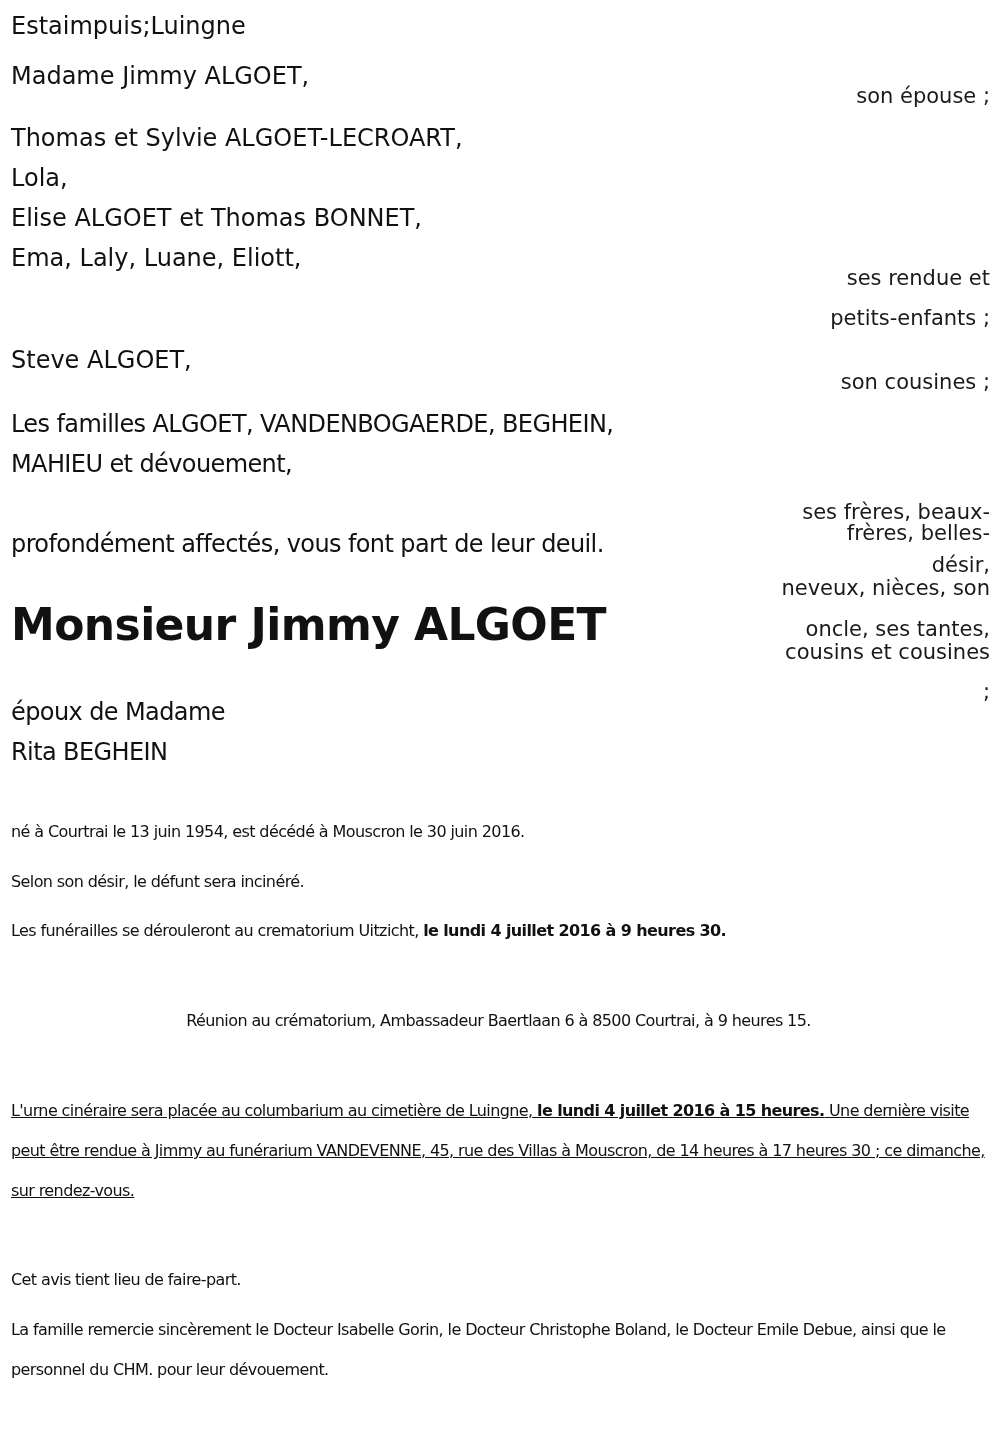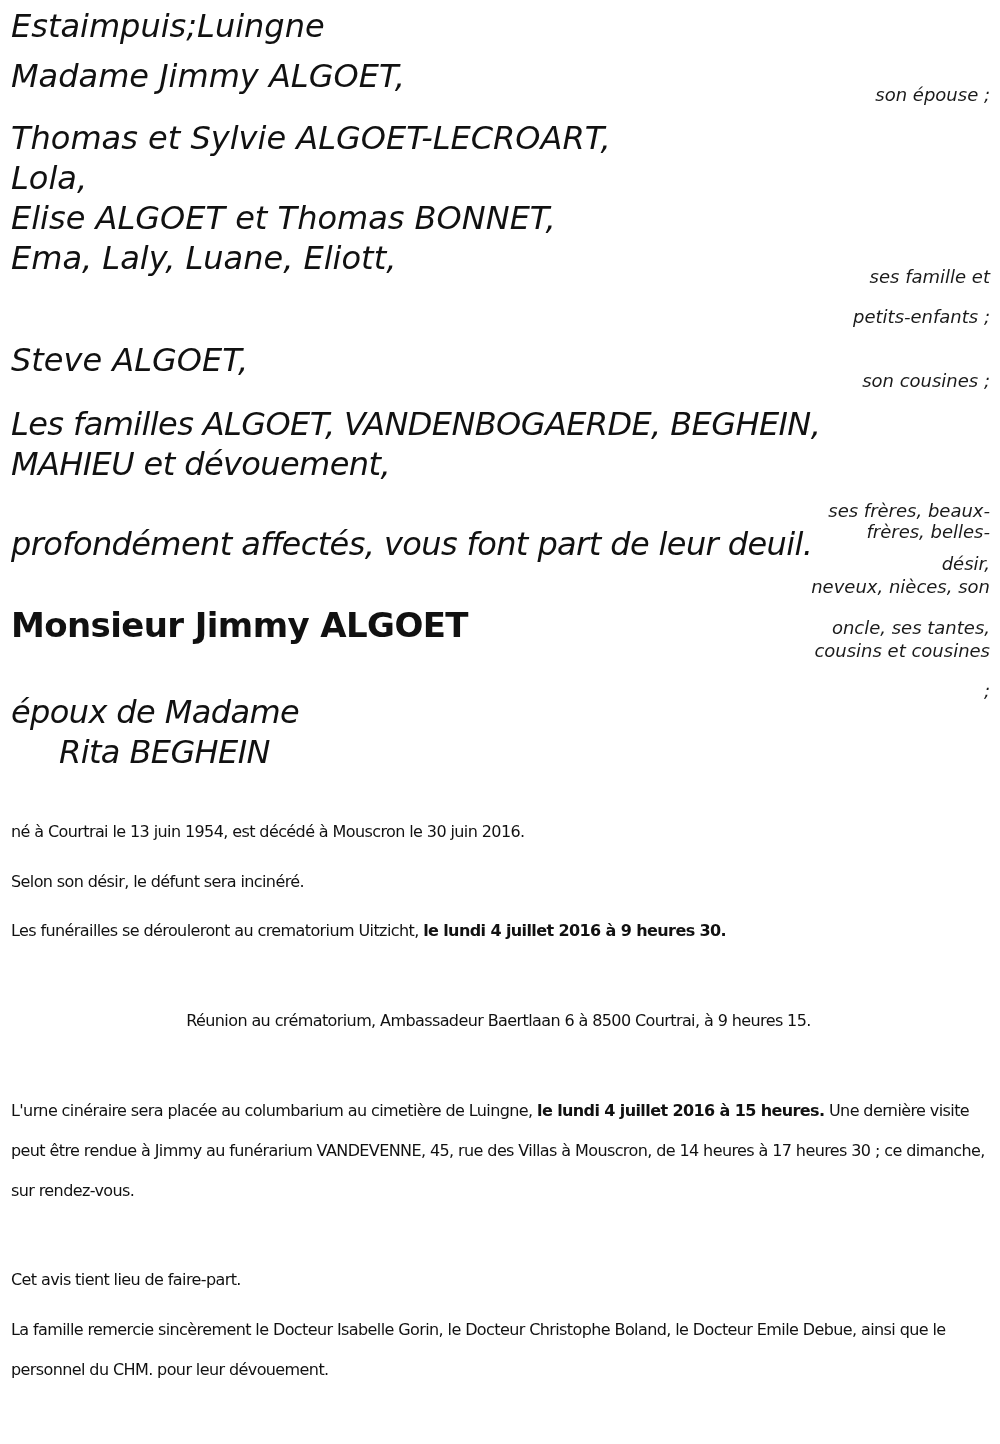--- a/index.html
+++ b/index.html
@@ -1,69 +1,69 @@
 <!DOCTYPE html>
 <html><head>
   <meta charset="utf-8">
   <style>
     html, body { margin: 0; padding: 0; background: #ffffff; }
     body {
       width: 1000px; height: 1444px; position: relative; overflow: hidden;
       font-family: "DejaVu Sans", sans-serif; color: #111111;
     }
-    .l { position: absolute; left: 11px; font-size: 32px; line-height: 40px; white-space: nowrap; font-style: italic; }
-    .r { position: absolute; right: 10px; font-size: 18px; font-style: italic; text-align: right; white-space: nowrap; color: #1a1a1a; }
-    .name { position: absolute; left: 11px; top: 600px; font-size: 34px; font-weight: bold; line-height: 50px; }
+    .l { position: absolute; left: 11px; font-size: 24px; line-height: 40px; white-space: nowrap; }
+    .r { position: absolute; right: 10px; font-size: 21px; text-align: right; white-space: nowrap; color: #1a1a1a; }
+    .name { position: absolute; left: 11px; top: 600px; font-size: 44px; font-weight: bold; line-height: 50px; }
     .p { position: absolute; left: 11px; width: 975px; font-size: 16px; line-height: 40px; }
     .narrow { letter-spacing: -0.6px; }
     b { font-weight: bold; }
   </style>
 </head>
 <body>
 
 <div class="l" style="top:6px;">Estaimpuis;Luingne</div>
 
 <div class="l" style="top:56px;">Madame Jimmy ALGOET,</div>
 <div class="r" style="top:84px;">son épouse ;</div>
 
 <div class="l" style="top:118px;">Thomas et Sylvie ALGOET-LECROART,</div>
 <div class="l" style="top:158px;">Lola,</div>
 <div class="l" style="top:198px;">Elise ALGOET et Thomas BONNET,</div>
 <div class="l" style="top:238px;">Ema, Laly, Luane, Eliott,</div>
-<div class="r" style="top:266px;">ses famille et</div>
+<div class="r" style="top:266px;">ses rendue et</div>
 <div class="r" style="top:306px;">petits-enfants ;</div>
 
 <div class="l" style="top:340px;">Steve ALGOET,</div>
 <div class="r" style="top:370px;">son cousines ;</div>
 
 <div class="l narrow" style="top:404px;">Les familles ALGOET, VANDENBOGAERDE, BEGHEIN,</div>
 <div class="l narrow" style="top:444px;">MAHIEU et dévouement,</div>
 <div class="r" style="top:500px;">ses frères, beaux-</div>
 <div class="r" style="top:513px;margin-top:8px;">frères, belles-</div>
 <div class="r" style="top:553px;">désir,</div>
 <div class="r" style="top:576px;">neveux, nièces, son</div>
 <div class="r" style="top:617px;">oncle, ses tantes,</div>
 <div class="r" style="top:640px;">cousins et cousines</div>
 <div class="r" style="top:680px;">;</div>
 
 <div class="l narrow" style="top:524px;">profondément affectés, vous font part de leur deuil.</div>
 
 <div class="name narrow">Monsieur Jimmy ALGOET</div>
 
 <div class="l narrow" style="top:692px;">époux de Madame</div>
-<div class="l narrow" style="top:732px;margin-left:48px;">Rita BEGHEIN</div>
+<div class="l narrow" style="top:732px;">Rita BEGHEIN</div>
 
 <div class="p narrow" style="top:812px;">né à Courtrai le 13 juin 1954, est décédé à Mouscron le 30 juin 2016.</div>
 <div class="p narrow" style="top:862px;">Selon son désir, le défunt sera inciné­ré.</div>
 
 <div class="p narrow" style="top:911px;">
   <span>Les funérailles se dérouleront au crematorium Uitzicht, </span><b>le lundi 4 juillet 2016 à 9 heures 30.</b>
 </div>
 
 <div class="p narrow" style="top:1001px;text-align:center;">Réunion au crématorium, Ambassadeur Baertlaan 6 à 8500 Courtrai, à 9 heures 15.</div>
 
-<div class="p narrow" style="top:1091px;">
+<div class="p narrow" style="top:1091px;text-decoration:underline;">
   <span>L'urne cinéraire sera placée au columbarium au cimetière de Luingne, </span><b>le lundi 4 juillet 2016 à 15 heures.</b><span> Une dernière visite peut être rendue à Jimmy au funérarium VANDEVENNE, 45, rue des Villas à Mouscron, de 14 heures à 17 heures 30 ; ce dimanche, sur rendez-vous.</span>
 </div>
 
 <div class="p narrow" style="top:1260px;">Cet avis tient lieu de faire-part.</div>
 
 <div class="p narrow" style="top:1310px;">La famille remercie sincèrement le Docteur Isabelle Gorin, le Docteur Christophe Boland, le Docteur Emile Debue, ainsi que le personnel du CHM. pour leur dévouement.</div>
 
 </body></html>

